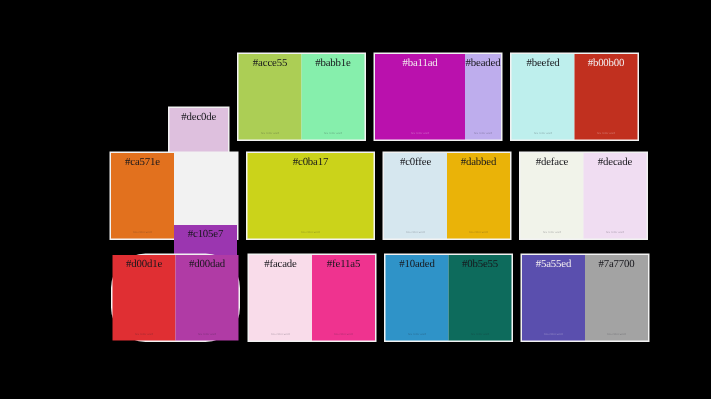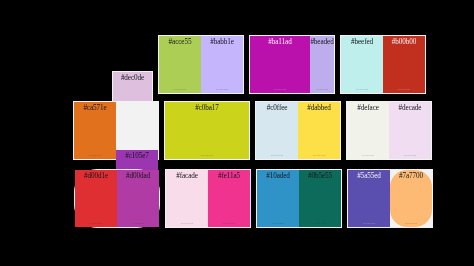--- a/index.html
+++ b/index.html
@@ -89,21 +89,21 @@
         <div class="swatch" style="background: rgb(222, 192, 222);">
           <div class="swatch-label dark">#dec0de</div>
           <div class="swatch-foot dark">hex color word</div>
         </div>
       </div>
       <div class="card double" style="background: rgb(242, 242, 242);">
         <div class="swatch" style="background: rgb(172, 206, 85);">
           <div class="swatch-label dark">#acce55</div>
           <div class="swatch-foot dark">hex color word</div>
         </div>
-        <div class="swatch" style="background: #c4b5fd;">
+        <div class="swatch" style="background: #86efac;">
           <div class="swatch-label dark">#babb1e</div>
           <div class="swatch-foot dark">hex color word</div>
         </div>
       </div>
       <div class="card double" style="background: rgb(242, 242, 242);">
         <div class="swatch" style="background: rgb(186, 17, 173); padding-left: 36px;">
           <div class="swatch-label light">#ba11ad</div>
           <div class="swatch-foot light">hex color word</div>
         </div>
         <div class="swatch" style="background: rgb(190, 173, 237);">
@@ -137,21 +137,21 @@
         <div class="swatch" style="background: rgb(203, 211, 26);">
           <div class="swatch-label dark">#c0ba17</div>
           <div class="swatch-foot dark">hex color word</div>
         </div>
       </div>
       <div class="card double" style="background: rgb(242, 242, 242);">
         <div class="swatch" style="background: rgb(214, 231, 239);">
           <div class="swatch-label dark">#c0ffee</div>
           <div class="swatch-foot dark">hex color word</div>
         </div>
-        <div class="swatch" style="background: #fde047;">
+        <div class="swatch" style="background: #eab308;">
           <div class="swatch-label dark">#dabbed</div>
           <div class="swatch-foot dark">hex color word</div>
         </div>
       </div>
       <div class="card double" style="background: rgb(242, 242, 242);">
         <div class="swatch" style="background: rgb(241, 243, 234);">
           <div class="swatch-label dark">#deface</div>
           <div class="swatch-foot dark">hex color word</div>
         </div>
         <div class="swatch" style="background: rgb(240, 221, 242);">
@@ -189,19 +189,19 @@
         <div class="swatch" style="background: rgb(13, 107, 92);">
           <div class="swatch-label dark">#0b5e55</div>
           <div class="swatch-foot dark">hex color word</div>
         </div>
       </div>
       <div class="card double" style="background: rgb(242, 242, 242);">
         <div class="swatch" style="background: rgb(90, 79, 174);">
           <div class="swatch-label light">#5a55ed</div>
           <div class="swatch-foot light">hex color word</div>
         </div>
-        <div class="swatch" style="background: #fdba74; border-radius: 17px;">
+        <div class="swatch" style="background: #a3a3a3;">
           <div class="swatch-label dark">#7a7700</div>
           <div class="swatch-foot dark">hex color word</div>
         </div>
       </div>
     </div>
   </div>
 
 </body></html>

